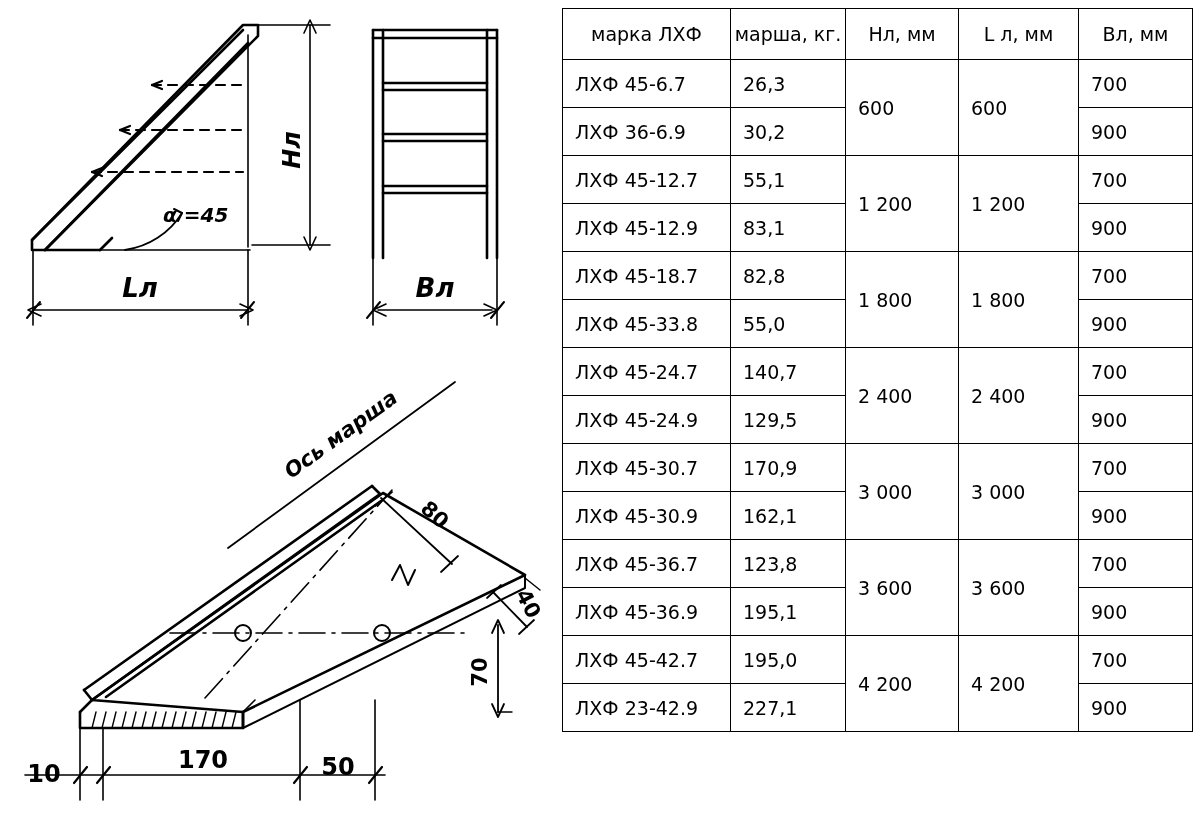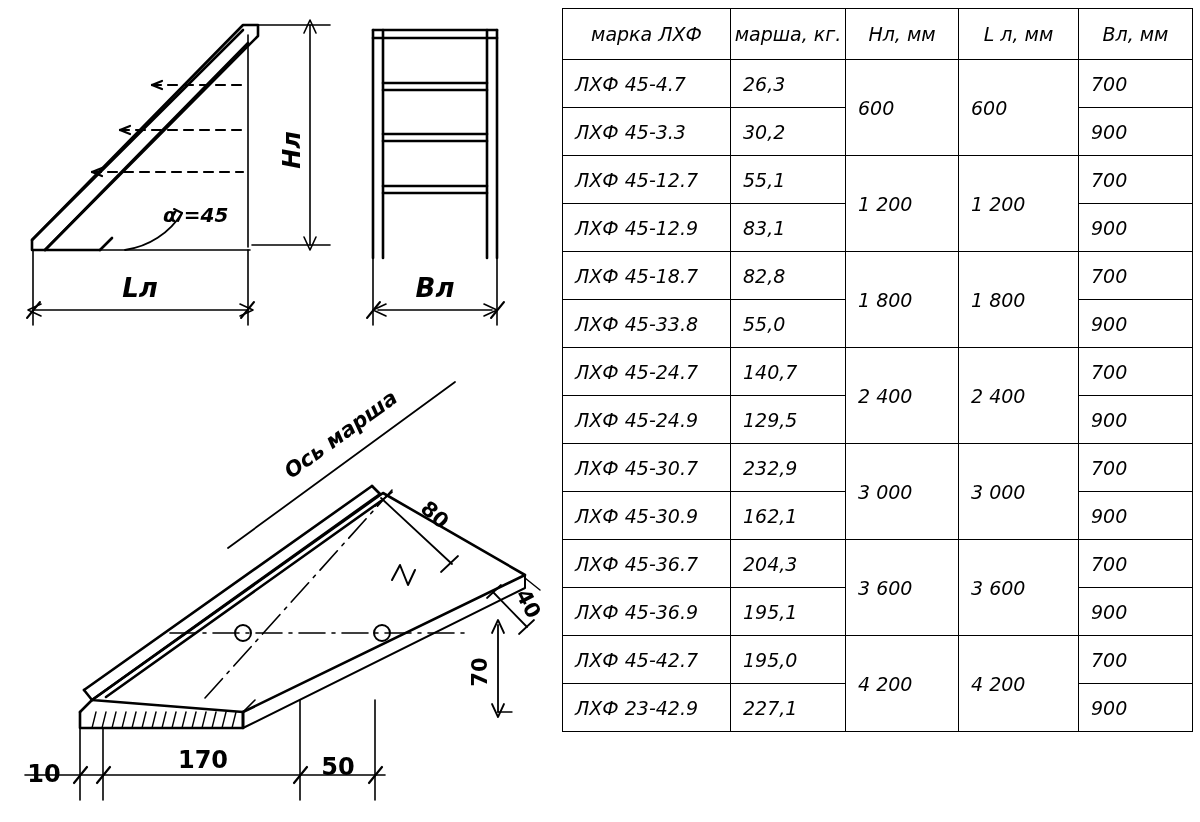--- a/index.html
+++ b/index.html
@@ -36,21 +36,20 @@
   .table-wrap {
     position: absolute;
     left: 562px;
     top: 8px;
     width: 630px;
   }
   table.spec {
     border-collapse: collapse;
     width: 630px;
     table-layout: fixed;
-    font-style: italic;
   }
   table.spec td, table.spec th {
     border: 1px solid #000000;
     font-weight: normal;
     font-size: 19px;
     color: #000000;
     font-family: "DejaVu Sans", sans-serif;
     padding: 0 0 0 12px;
     height: 47px;
     text-align: left;
@@ -283,28 +282,28 @@
           <th class="center">марка ЛХФ</th>
           <th class="center">марша, кг.</th>
           <th class="center">Нл, мм</th>
           <th class="center">L л, мм</th>
           <th class="center">Вл, мм</th>
         </tr>
       </thead>
       <tbody>
 
         <tr>
-          <td>ЛХФ 45-4.7</td>
+          <td>ЛХФ 45-6.7</td>
           <td>26,3</td>
           <td rowspan="2">600</td>
           <td rowspan="2">600</td>
           <td>700</td>
         </tr>
         <tr>
-          <td>ЛХФ 45-3.3</td>
+          <td>ЛХФ 36-6.9</td>
           <td>30,2</td>
           <td>900</td>
         </tr>
 
         <tr>
           <td>ЛХФ 45-12.7</td>
           <td>55,1</td>
           <td rowspan="2">1 200</td>
           <td rowspan="2">1 200</td>
           <td>700</td>
@@ -336,34 +335,34 @@
           <td>700</td>
         </tr>
         <tr>
           <td>ЛХФ 45-24.9</td>
           <td>129,5</td>
           <td>900</td>
         </tr>
 
         <tr>
           <td>ЛХФ 45-30.7</td>
-          <td>232,9</td>
+          <td>170,9</td>
           <td rowspan="2">3 000</td>
           <td rowspan="2">3 000</td>
           <td>700</td>
         </tr>
         <tr>
           <td>ЛХФ 45-30.9</td>
           <td>162,1</td>
           <td>900</td>
         </tr>
 
         <tr>
           <td>ЛХФ 45-36.7</td>
-          <td>204,3</td>
+          <td>123,8</td>
           <td rowspan="2">3 600</td>
           <td rowspan="2">3 600</td>
           <td>700</td>
         </tr>
         <tr>
           <td>ЛХФ 45-36.9</td>
           <td>195,1</td>
           <td>900</td>
         </tr>
 

